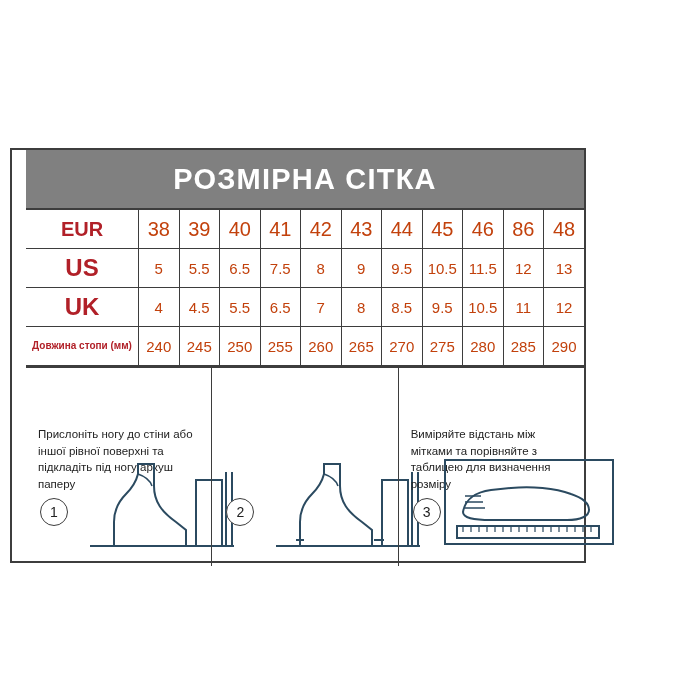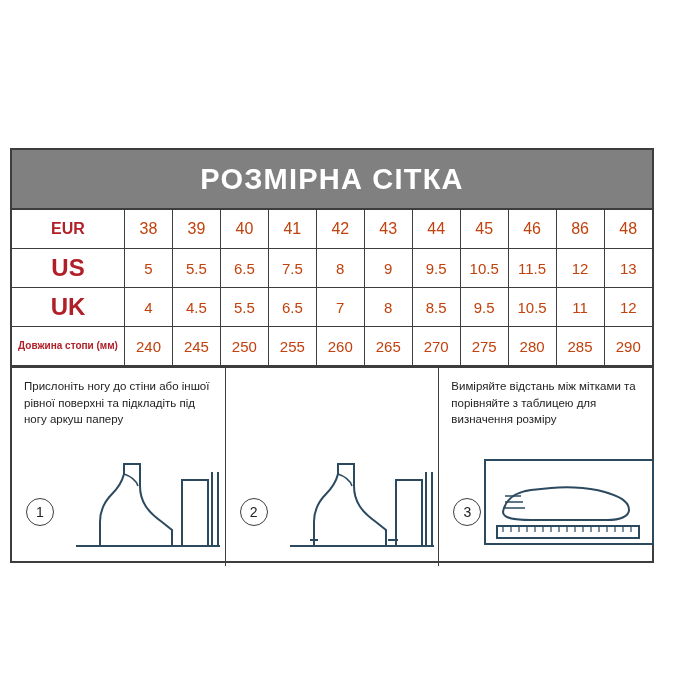--- a/index.html
+++ b/index.html
@@ -13,25 +13,26 @@
   #root {
     position: relative;
     width: 700px;
     height: 700px;
     background: #ffffff;
   }
   .chart-wrap {
     position: absolute;
     left: 10px;
     top: 148px;
-    width: 644px;
+    width: 576px;
     height: 415px;
     border: 2px solid #3d3d3d;
     box-sizing: border-box;
     background: #ffffff;
+    padding-left: 14px;
   }
   
   .title-bar {
     height: 58px;
     background: #808080;
     display: flex;
     align-items: center;
     justify-content: center;
     border-bottom: 2px solid #3d3d3d;
   }
@@ -68,21 +69,21 @@
     font-weight: bold;
   }
   table.size-table tr:first-child td {
     border-top: none;
   }
   table.size-table td:last-child {
     border-right: none;
     text-align: center;
   }
   table.size-table tr.eur-row td {
-    font-size: 16px;
+    font-size: 20px;
   }
   
   .steps {
     display: flex;
     border-top: 2px solid #3d3d3d;
     height: 200px;
     box-sizing: border-box;
   }
   .step {
     flex: 1 1 0;
@@ -91,20 +92,21 @@
     padding: 10px 12px 0 12px;
   }
   .step + .step {
     border-left: 1px solid #3d3d3d;
   }
   .step .text {
     font-size: 11.5px;
     line-height: 1.45;
     color: #222222;
     min-height: 70px;
+    margin-top: 48px;
   }
   .step .art {
     position: absolute;
     left: 0;
     right: 0;
     bottom: 6px;
     height: 110px;
   }
   .badge {
     position: absolute;

